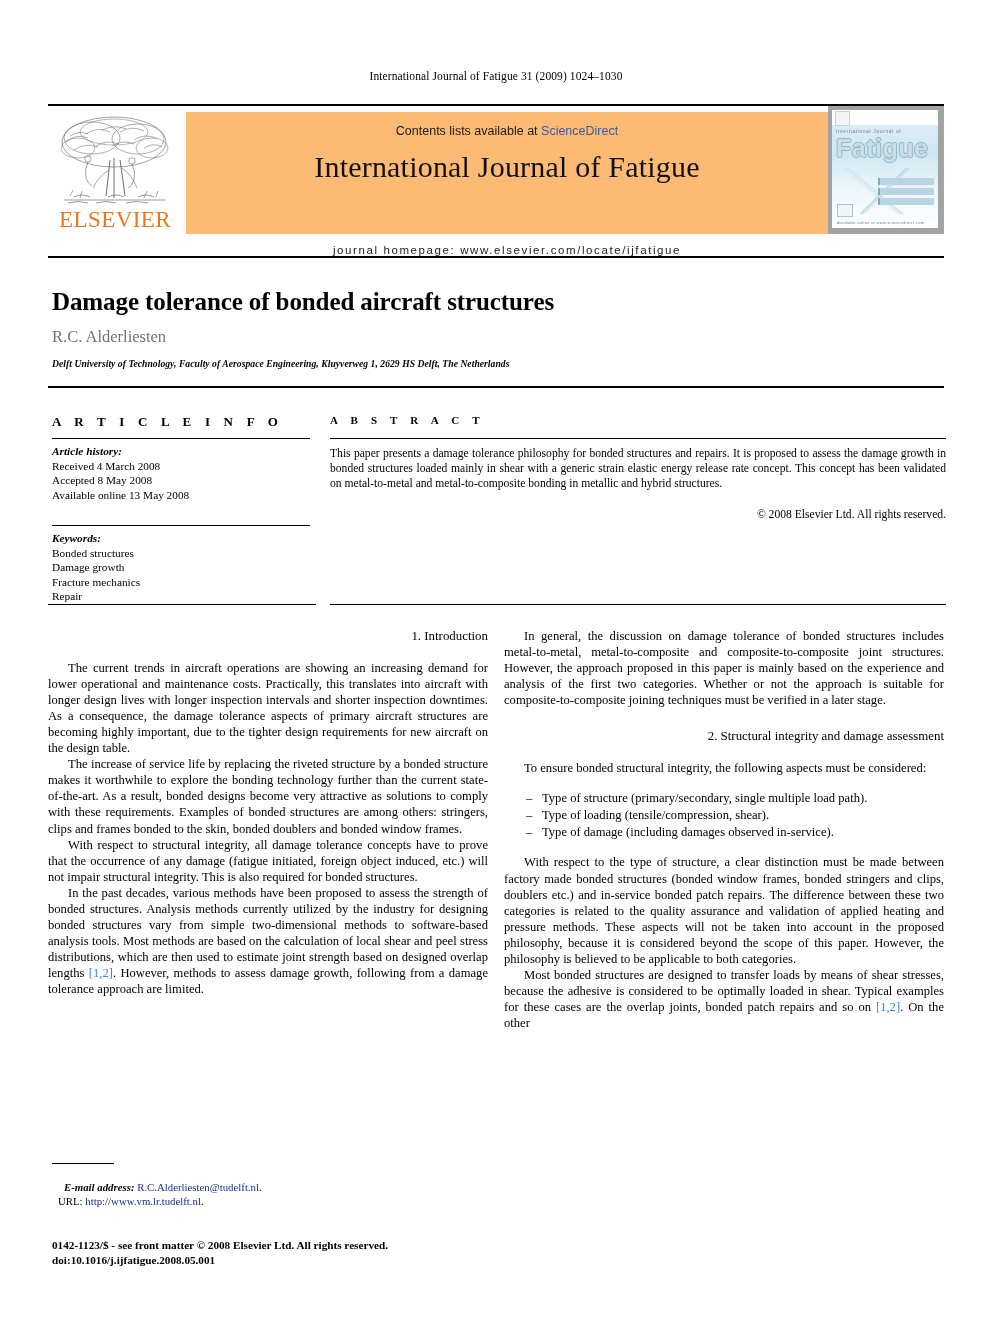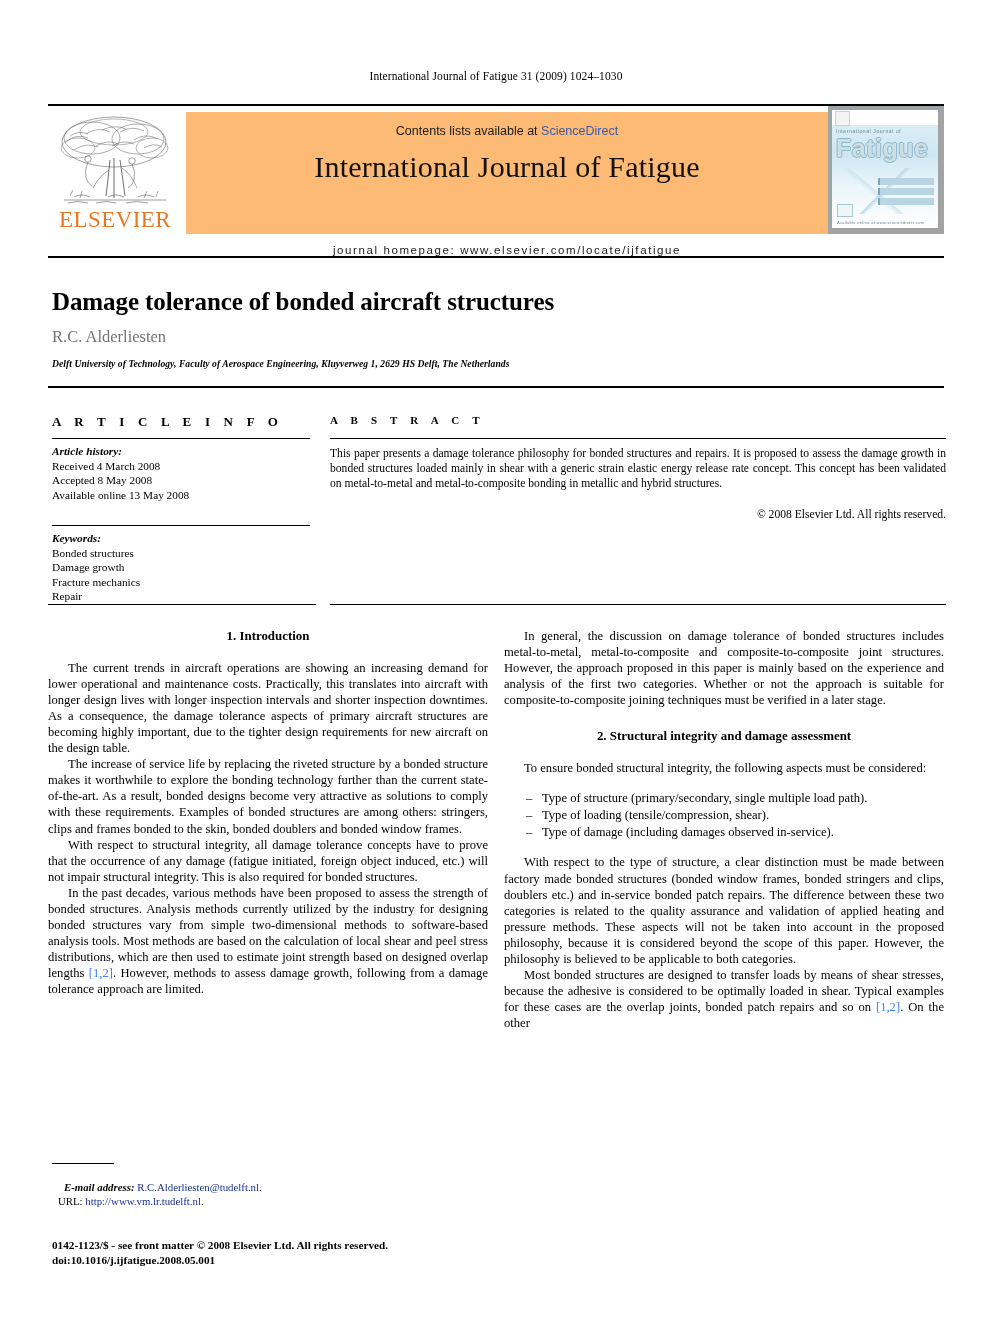--- a/index.html
+++ b/index.html
@@ -321,24 +321,24 @@
     width: 440px;
     font-family: "Liberation Serif", serif;
     font-size: 12.6px;
     line-height: 16.05px;
     text-align: justify;
   }
   .col-left  { left: 48px; }
   .col-right { left: 504px; }
 
   .sec-head {
-    font-weight: bold;
+    font-weight: normal;
     font-size: 12.9px;
     margin: 0 0 16px 0;
-    text-align: center;
+    text-align: right;
   }
   .sec-head.spaced { margin-top: 20px; }
   p.body { margin: 0; text-indent: 20px; }
   .cite { color: #3b82f6; }
 
   ul.dashlist {
     list-style: none;
     margin: 14px 0 14px 0;
     padding: 0 0 0 22px;
   }

